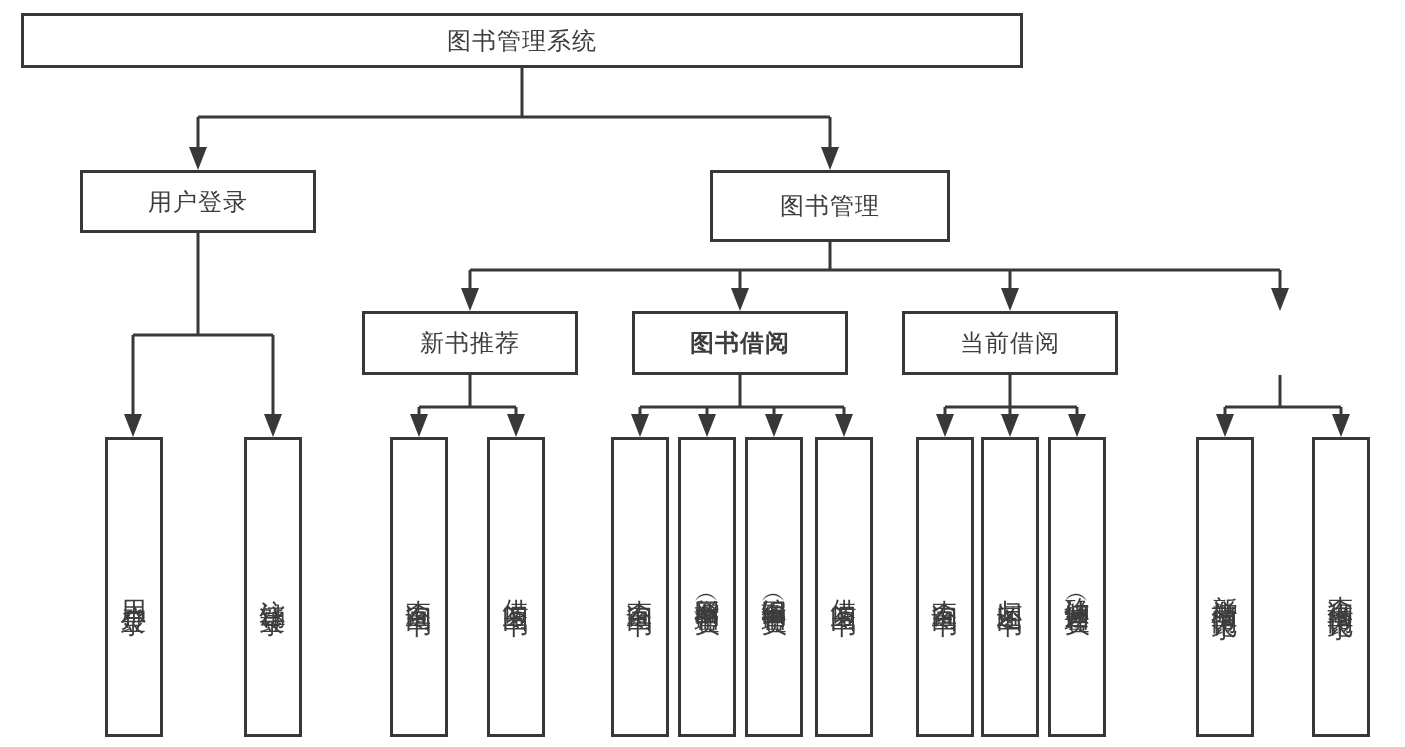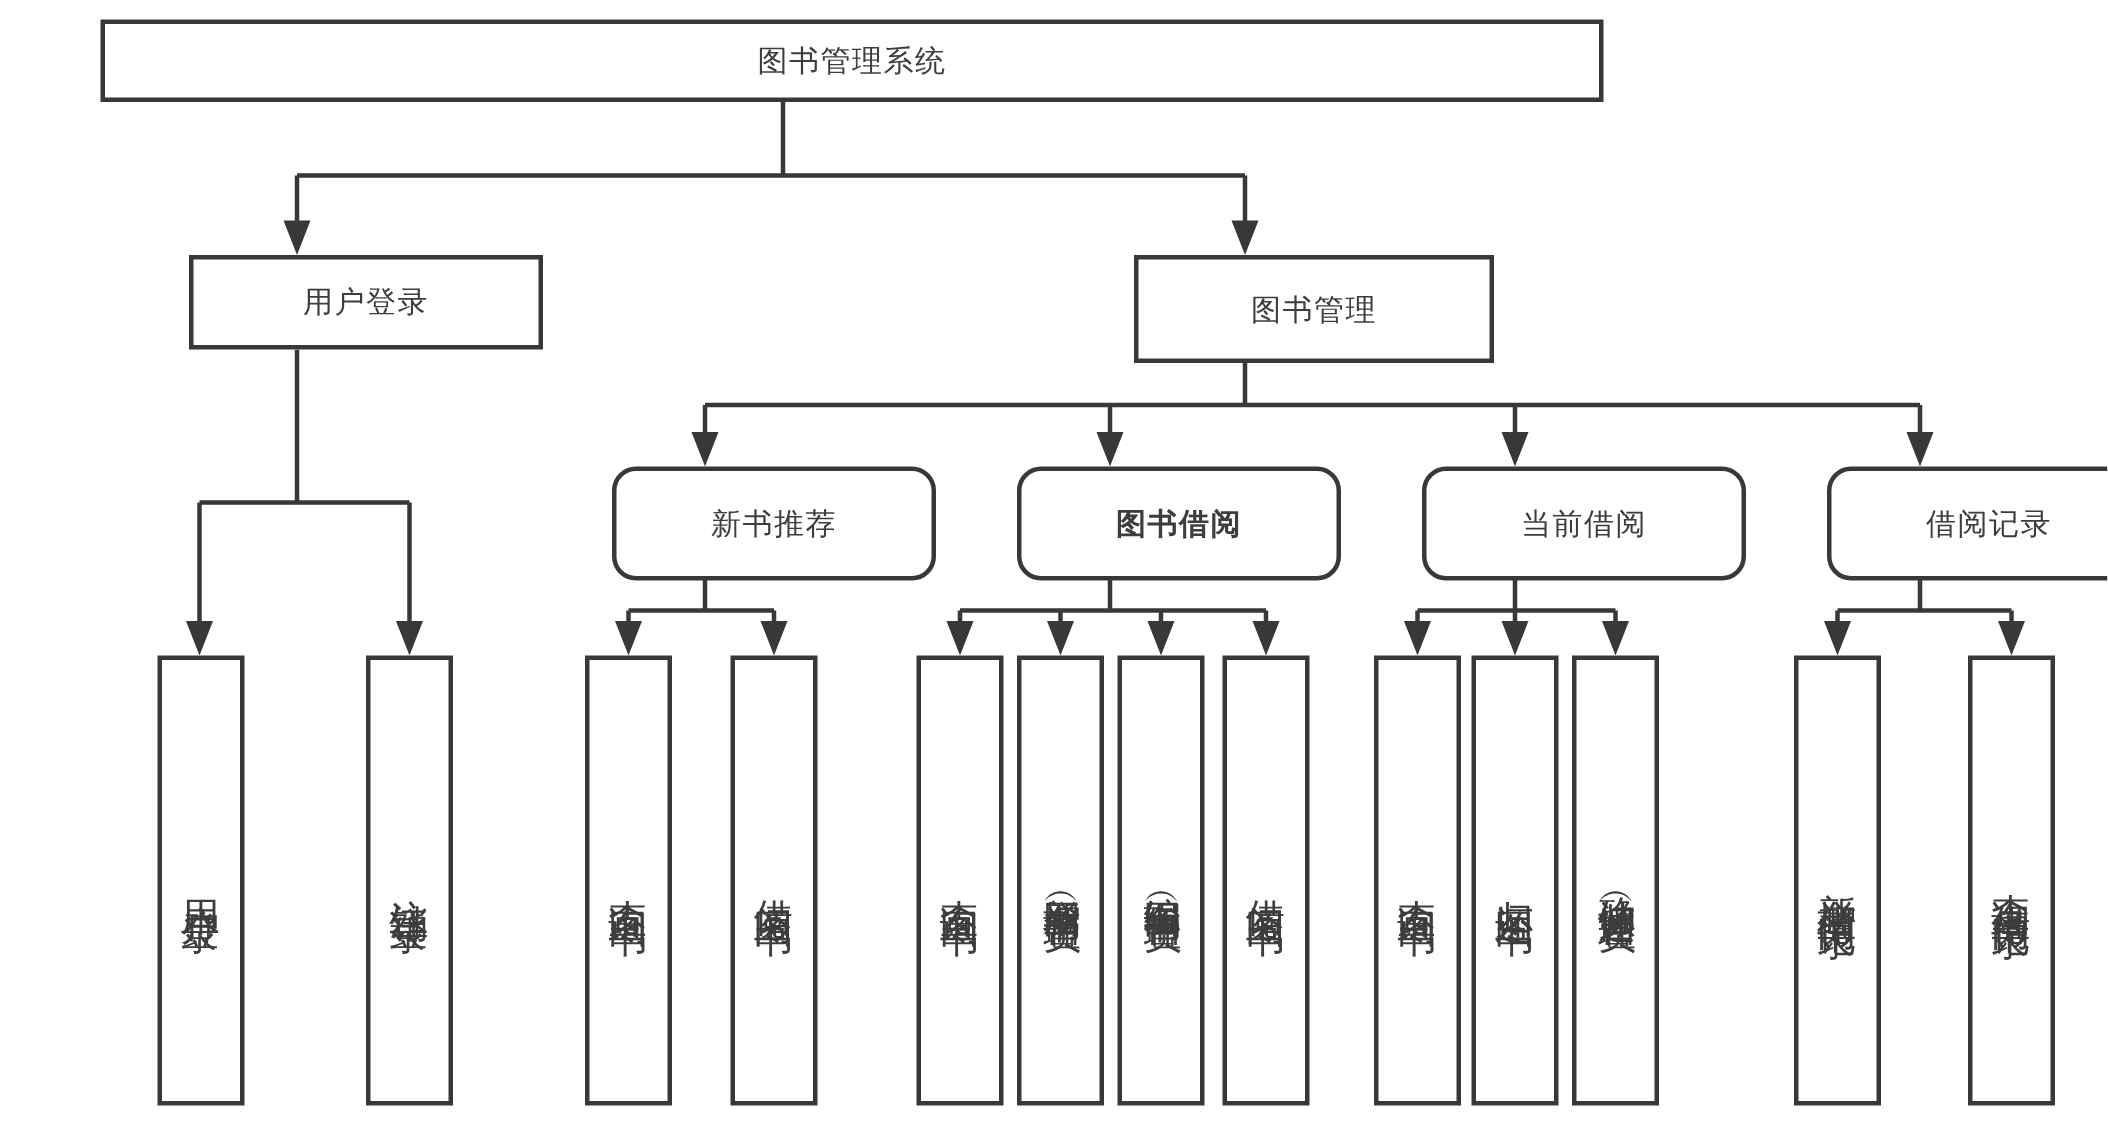--- a/index.html
+++ b/index.html
@@ -27,23 +27,22 @@
     box-sizing: border-box;
     border: 3px solid #383838;
     background: #ffffff;
     display: flex;
     align-items: center;
     justify-content: center;
     color: #3d3d3d;
     text-align: center;
   }
   .node.h-node {
-    font-size: 20px;
+    font-size: 24px;
     letter-spacing: 1px;
-    margin-left: 46px;
   }
   .node.v-node {
     top: 437px;
     width: 58px;
     height: 300px;
     font-size: 26px;
   }
   .v-node .vtext {
     writing-mode: vertical-rl;
     text-orientation: mixed;
@@ -54,21 +53,21 @@
   .v-node.dense .vtext {
     font-size: 25px;
     letter-spacing: 2px;
   }
   
   .node.root   { left: 21px;  top: 13px;  width: 1002px; height: 55px; }
   
   .node.n-user { left: 80px;  top: 170px; width: 236px;  height: 63px; }
   .node.n-mgmt { left: 710px; top: 170px; width: 240px;  height: 72px; }
   
-  .node.lvl3   { top: 311px;  height: 76px; width: 216px; border-radius: 16px; }
+  .node.lvl3   { top: 311px;  height: 64px; width: 216px; }
   .node.n-rec  { left: 362px; }
   .node.n-bor  { left: 632px; font-weight: bold; }
   .node.n-cur  { left: 902px; text-align: center; }
   .node.n-his  { left: 1172px; }
   
   .lf-1  { left: 105px; }
   .lf-2  { left: 244px; }
   .lf-3  { left: 390px; }
   .lf-4  { left: 487px; }
   .lf-5  { left: 611px; }
@@ -151,23 +150,20 @@
 
   <div class="node lvl3 n-rec h-node">
     <span>新书推荐</span>
   </div>
   <div class="node lvl3 n-bor h-node">
     <span>图书借阅</span>
   </div>
   <div class="node lvl3 n-cur h-node">
     <span>当前借阅</span>
   </div>
-  <div class="node lvl3 n-his h-node">
-    <span>借阅记录</span>
-  </div>
 
   <div class="node v-node lf-1">
     <span class="vtext">用户登录</span>
   </div>
   <div class="node v-node lf-2">
     <span class="vtext">注销登录</span>
   </div>
 
   <div class="node v-node lf-3">
     <span class="vtext">查询图书</span>

